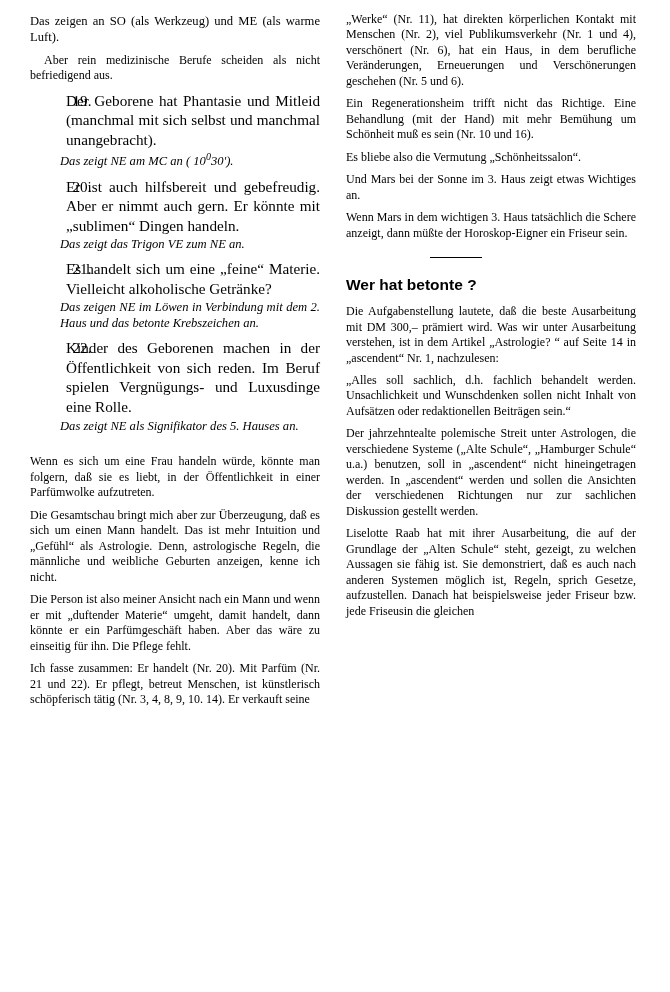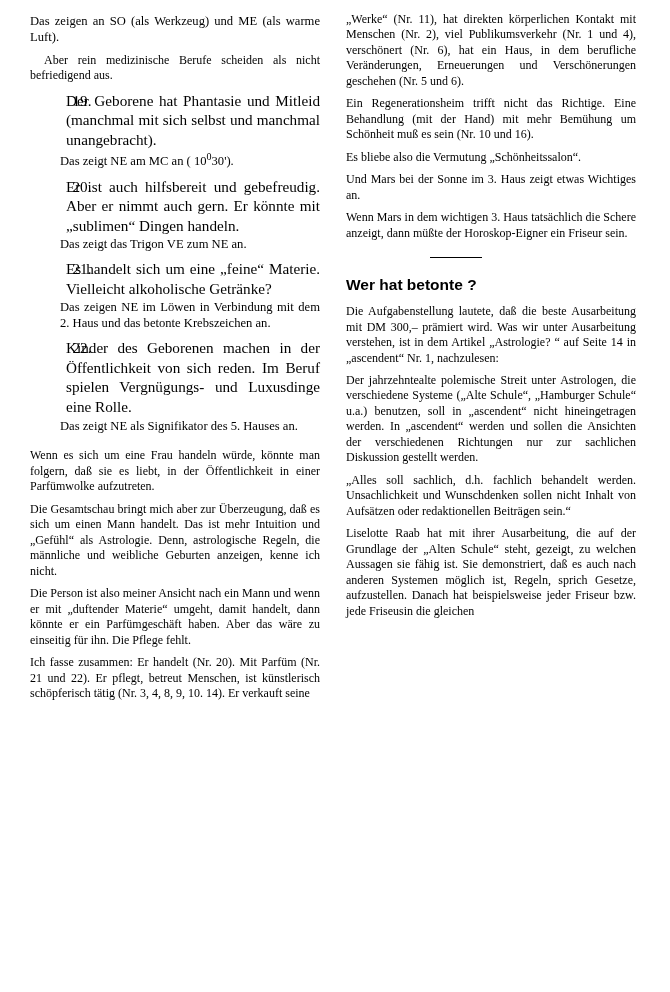--- a/index.html
+++ b/index.html
@@ -41,21 +41,21 @@
   .small {
     font-size: 12.6px;
     line-height: 1.26;
     margin: 2px 0 7px 0;
     text-align: justify;
   }
   .indent {
     text-indent: 14px;
   }
   .gap-top {
-    margin-top: 14px;
+    margin-top: 20px;
   }
   .numlist {
     margin: 0;
     padding: 0;
     list-style: none;
   }
   .numitem {
     position: relative;
     padding-left: 30px;
     margin-bottom: 6px;
@@ -74,20 +74,21 @@
     font-size: 15.2px;
     line-height: 1.29;
     text-align: justify;
     margin-left: 6px;
   }
   .numitem .sub {
     font-size: 12.6px;
     line-height: 1.26;
     margin-top: 2px;
     text-align: justify;
+    font-style: italic;
   }
   .heading {
     font-family: "Liberation Sans", sans-serif;
     font-weight: bold;
     font-size: 15.5px;
     margin: 4px 0 10px 0;
   }
   .rule {
     width: 52px;
     border-top: 1.6px solid #000;
@@ -147,20 +148,20 @@
       <p>Ein Regenerationsheim trifft nicht das Richtige. Eine Behandlung (mit der Hand) mit mehr Bemühung um Schönheit muß es sein (Nr. 10 und 16).</p>
       <p>Es bliebe also die Vermutung „Schönheitssalon“.</p>
       <p>Und Mars bei der Sonne im 3. Haus zeigt etwas Wichtiges an.</p>
       <p>Wenn Mars in dem wichtigen 3. Haus tatsächlich die Schere anzeigt, dann müßte der Horoskop-Eigner ein Friseur sein.</p>
 
       <div class="rule"></div>
 
       <div class="heading">Wer hat betonte ?</div>
 
       <p>Die Aufgabenstellung lautete, daß die beste Ausarbeitung mit DM 300,– prämiert wird. Was wir unter Ausarbeitung verstehen, ist in dem Artikel „Astrologie? “ auf Seite 14 in „ascendent“ Nr. 1, nachzulesen:</p>
+      <p>„Alles soll sachlich, d.h. fachlich behandelt werden. Unsachlichkeit und Wunschdenken sollen nicht Inhalt von Aufsätzen oder redaktionellen Beiträgen sein.“</p>
       <p>Der jahrzehntealte polemische Streit unter Astrologen, die verschiedene Systeme („Alte Schule“, „Hamburger Schule“ u.a.) benutzen, soll in „ascendent“ nicht hineingetragen werden. In „ascendent“ werden und sollen die Ansichten der verschiedenen Richtungen nur zur sachlichen Diskussion gestellt werden.</p>
-      <p>„Alles soll sachlich, d.h. fachlich behandelt werden. Unsachlichkeit und Wunschdenken sollen nicht Inhalt von Aufsätzen oder redaktionellen Beiträgen sein.“</p>
       <p>Liselotte Raab hat mit ihrer Ausarbeitung, die auf der Grundlage der „Alten Schule“ steht, gezeigt, zu welchen Aussagen sie fähig ist. Sie demonstriert, daß es auch nach anderen Systemen möglich ist, Regeln, sprich Gesetze, aufzustellen. Danach hat beispielsweise jeder Friseur bzw. jede Friseusin die gleichen</p>
 
     </div>
 
   </div>
 </div>
 
 </body></html>

